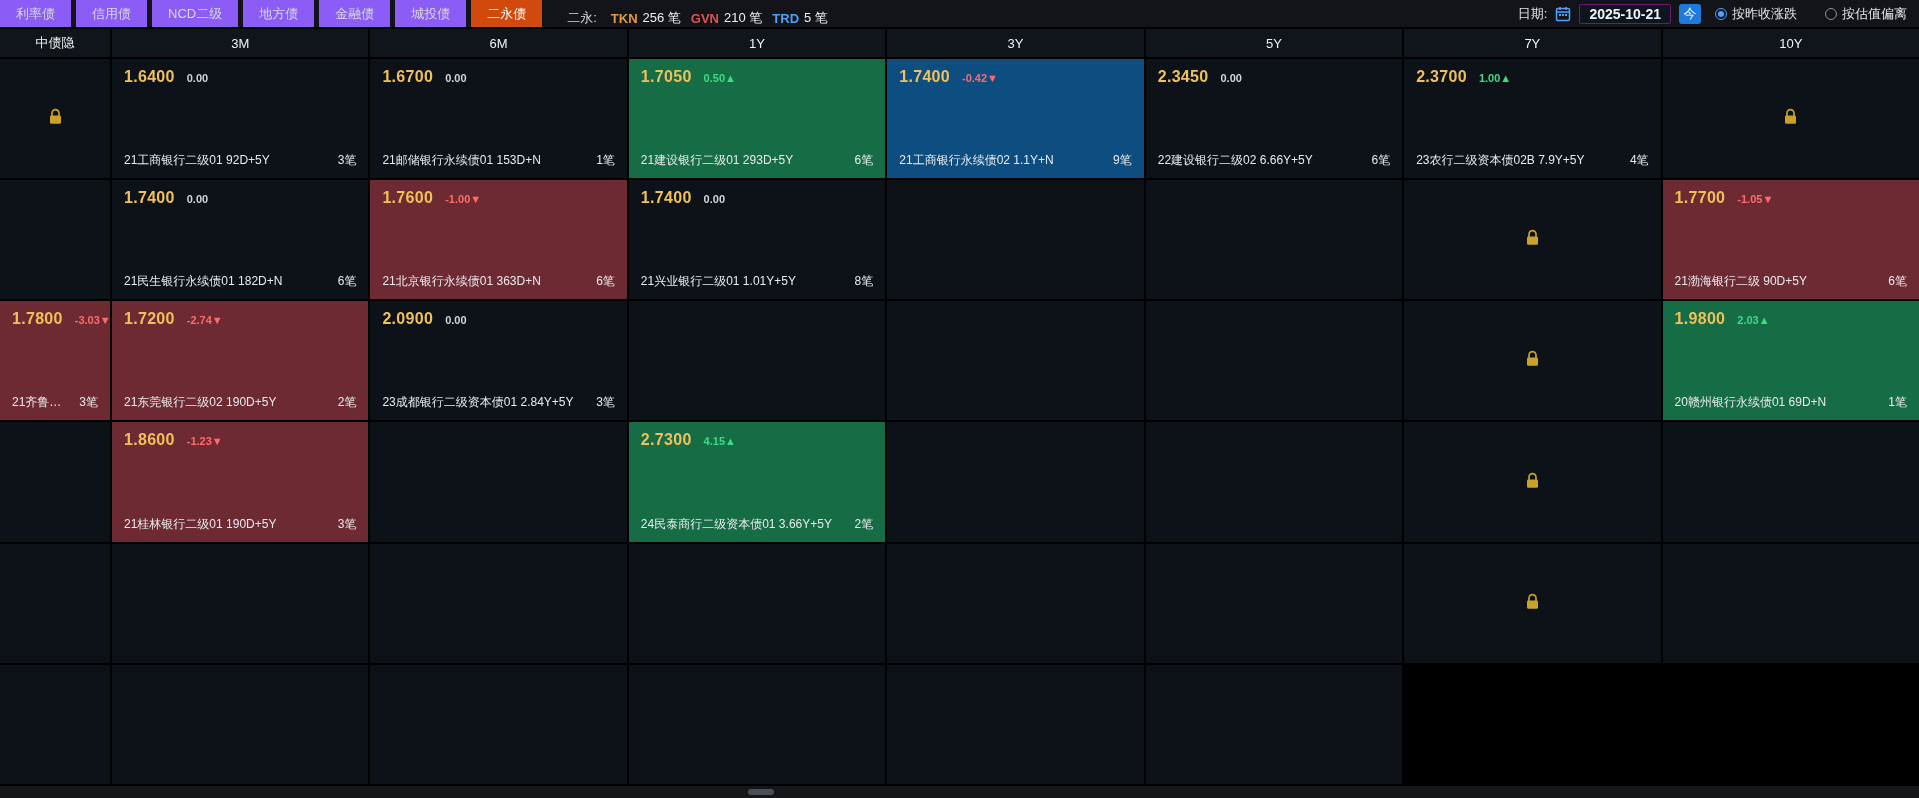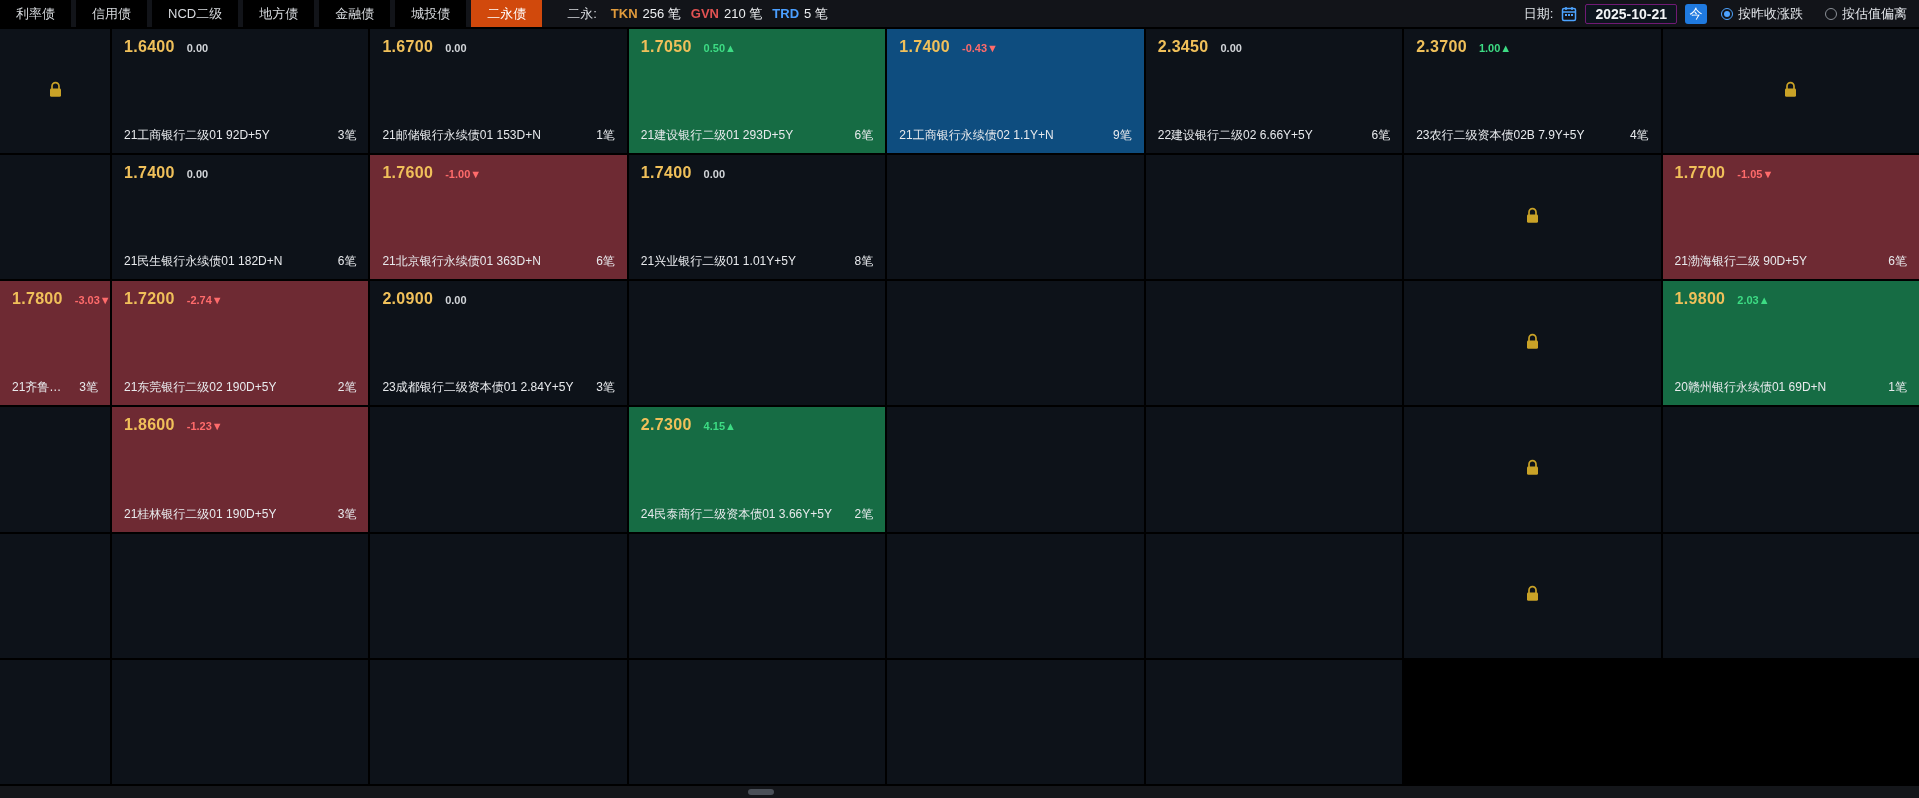--- a/index.html
+++ b/index.html
@@ -8,41 +8,41 @@
     width:1919px; height:798px; overflow:hidden;
     background:#000; color:#e6e9ec;
     font-family:"Liberation Sans","DejaVu Sans",sans-serif;
     display:flex; flex-direction:column;
   }
   
   .topbar { flex:0 0 27px; background:#121419; display:flex; align-items:stretch; }
   .tabs { display:flex; }
   .tab {
     display:flex; align-items:center; padding:0 16px; margin-right:5px;
-    background:#000000; color:#d7dade; font-size:13px; cursor:pointer; white-space:nowrap;
+    background:#8b5cf6; color:#d7dade; font-size:13px; cursor:pointer; white-space:nowrap;
   }
   .tab.active { background:var(--accent-tab,#d1490c); color:#fff; }
-  .summary { display:flex; align-items:center; margin-left:20px; font-size:13px; color:#d5d8dc; }
+  .summary { display:flex; align-items:flex-end; margin-left:20px; font-size:13px; color:#d5d8dc; }
   .sum-prefix { margin-right:4px; }
   .sum-items { display:flex; align-items:center; }
   .sum-code { font-weight:bold; margin-left:10px; margin-right:5px; }
   .sum-count { color:#eceef0; }
   .top-right { margin-left:auto; display:flex; align-items:center; gap:8px; padding-right:12px; font-size:13px; }
   .date-label { color:#dfe3e7; }
   .cal-icon { display:flex; align-items:center; cursor:pointer; }
   .date-value {
     font-size:14px; font-weight:bold; color:#f2f4f6; padding:1px 9px;
     border:1px solid #701a75; background:#0d151e; border-radius:2px; cursor:pointer;
   }
   .today-btn {
     width:22px; height:20px; background:#1f7ae0; color:#fff; border:none; border-radius:3px;
     font-size:13px; cursor:pointer; display:flex; align-items:center; justify-content:center;
     font-family:inherit;
   }
-  .radio-group { display:flex; gap:22px; margin-left:6px; }
+  .radio-group { display:flex; gap:28px; margin-left:6px; }
   .radio-item { display:flex; align-items:center; gap:5px; cursor:pointer; color:#e2e5e9; }
   .radio-circle { width:12px; height:12px; border-radius:50%; border:1px solid #8b9097; position:relative; flex:0 0 12px; }
   .radio-item.selected .radio-circle { border-color:#4da3ff; }
   .radio-item.selected .radio-circle::after {
     content:''; position:absolute; inset:2px; border-radius:50%; background:#4da3ff;
   }
   
   .grid-header {
     flex:0 0 28px; margin-top:2px;
     display:grid; grid-template-columns:110px repeat(7,1fr); gap:2px; background:#000;
@@ -125,20 +125,30 @@
             <span>按昨收涨跌</span>
           </div>
           <div class="radio-item">
             <span class="radio-circle"></span>
             <span>按估值偏离</span>
           </div>
         </div>
     </div>
   </div>
 
+  <div class="grid-header" id="grid-header">
+      <div class="header-cell">中债隐</div>
+      <div class="header-cell">3M</div>
+      <div class="header-cell">6M</div>
+      <div class="header-cell">1Y</div>
+      <div class="header-cell">3Y</div>
+      <div class="header-cell">5Y</div>
+      <div class="header-cell">7Y</div>
+      <div class="header-cell">10Y</div>
+    </div>
 
   <div class="grid-body" id="grid-body">
       <div class="lock-cell">
         <span><svg width="15" height="17" viewBox="0 0 15 17">
             <path d="M4 8 V5.2 a3.5 3.5 0 0 1 7 0 V8" fill="none" stroke="#c9a227" stroke-width="1.7"></path>
             <rect x="2" y="7.6" width="11" height="8.2" rx="1.4" fill="#c9a227"></rect>
           </svg></span>
       </div>
       <div class="cell bg-none">
         <div class="cell-top">
@@ -166,21 +176,21 @@
           <span class="chg up">0.50▲</span>
         </div>
         <div class="cell-bottom">
           <span class="bond-name">21建设银行二级01 293D+5Y</span>
           <span class="trade-count">6笔</span>
         </div>
       </div>
       <div class="cell bg-blue">
         <div class="cell-top">
           <span class="val">1.7400</span>
-          <span class="chg down">-0.43▼</span>
+          <span class="chg down">-0.42▼</span>
         </div>
         <div class="cell-bottom">
           <span class="bond-name">21工商银行永续债02 1.1Y+N</span>
           <span class="trade-count">9笔</span>
         </div>
       </div>
       <div class="cell bg-none">
         <div class="cell-top">
           <span class="val">2.3450</span>
           <span class="chg flat">0.00</span>

